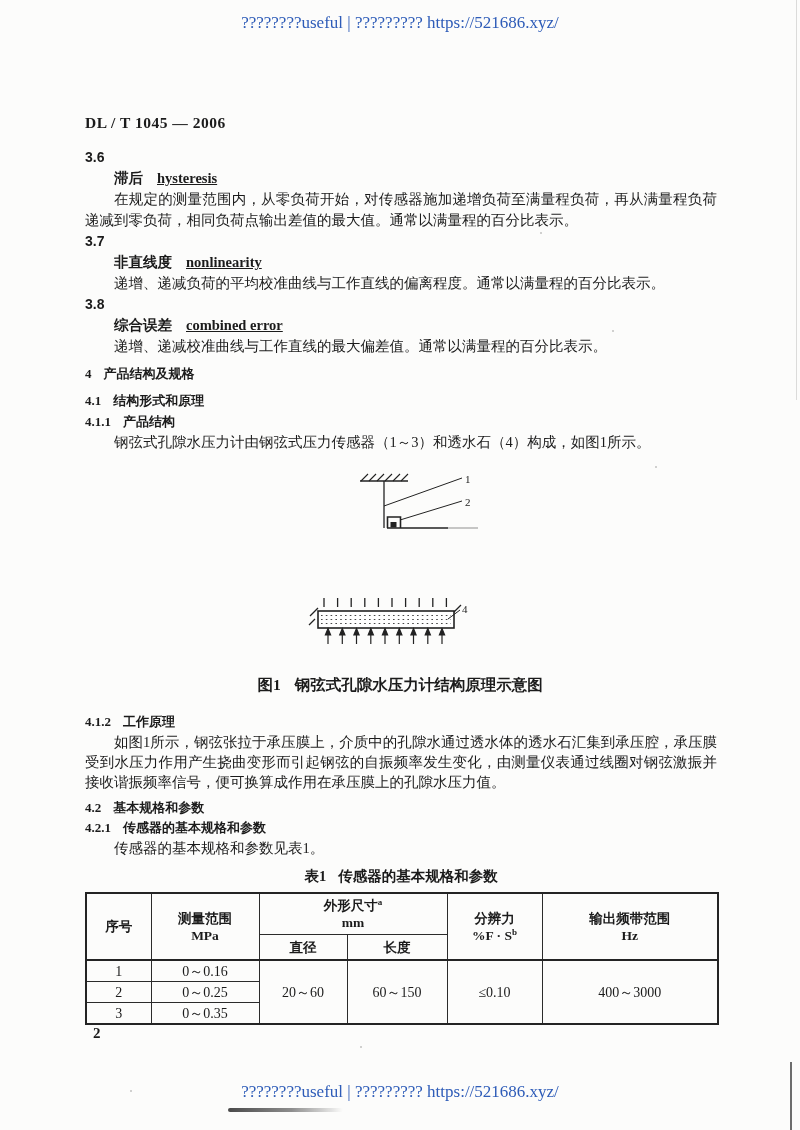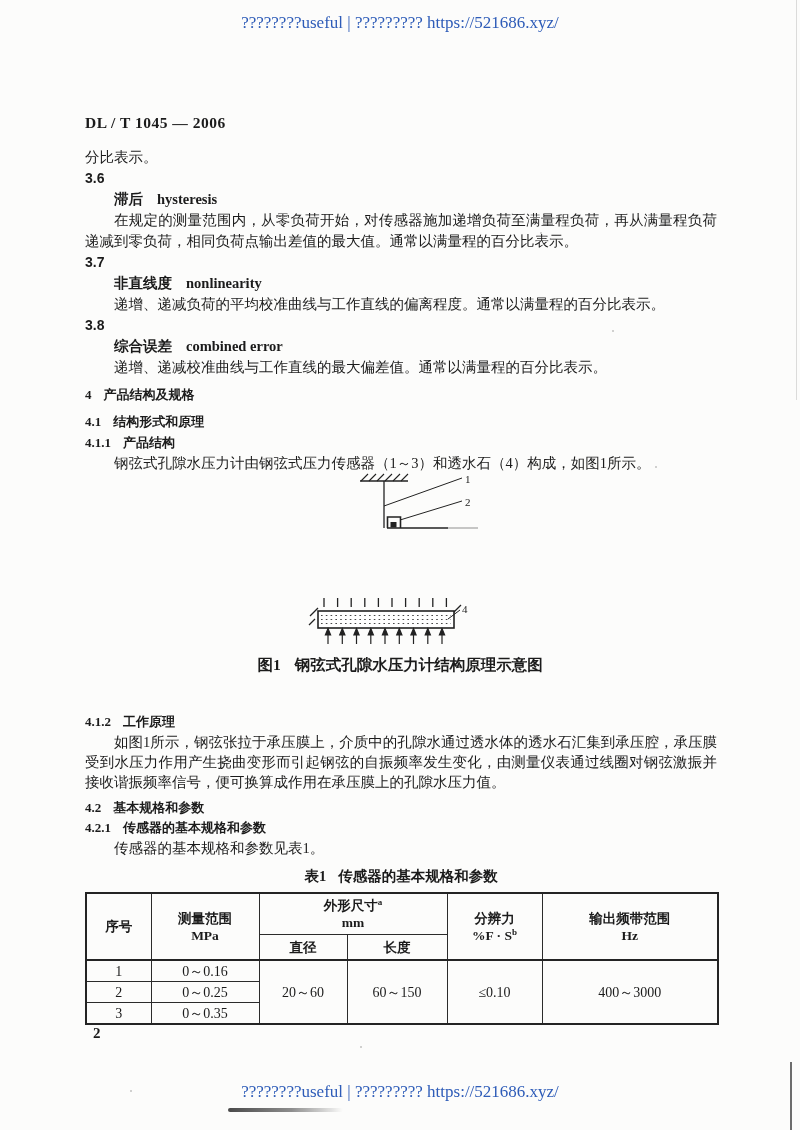--- a/index.html
+++ b/index.html
@@ -11,28 +11,28 @@
   .watermark{
     position:absolute;left:0;width:800px;text-align:center;
     font-size:17px;font-family:"Liberation Serif",serif;
   }
   .watermark.top{top:13px;}
   .watermark.bottom{top:1082px;}
   .text-top{position:absolute;left:85px;top:112px;width:632px;font-size:14.5px;line-height:21px;}
   .docnum{font-weight:bold;font-size:15.5px;margin-bottom:14px;letter-spacing:.5px;}
   .secnum{font-weight:bold;font-family:"Liberation Sans",sans-serif;font-size:14px;}
   .termline{font-weight:bold;text-indent:2em;}
-  .termline .en{margin-left:14px;}
+  .termline .en{margin-left:14px;text-decoration:underline;}
   .body-par{text-indent:2em;text-align:justify;margin:0;}
   .h-sec{font-weight:bold;font-size:13px;}
   .h-sec .gap{display:inline-block;width:12px;}
   .mt6{margin-top:6px;}
   .fig-svg{position:absolute;left:290px;top:472px;}
   .fig-legend{position:absolute;left:0;top:655px;width:800px;text-align:center;font-size:13.5px;}
-  .fig-caption{position:absolute;left:0;top:655px;width:800px;text-align:center;font-size:15.5px;font-weight:bold;}
+  .fig-caption{position:absolute;left:0;top:675px;width:800px;text-align:center;font-size:15.5px;font-weight:bold;}
   .fig-caption .gap{display:inline-block;width:14px;}
   .text-bottom{position:absolute;left:85px;top:712px;width:632px;font-size:14.5px;line-height:20px;}
   .tbl-title{text-align:center;font-weight:bold;font-size:14.5px;margin-top:8px;margin-bottom:6px;}
   .tbl-title .gap{display:inline-block;width:12px;}
   table.spec{border-collapse:collapse;table-layout:fixed;width:632px;margin-top:2px;
     border:2px solid #242424;}
   table.spec th,table.spec td{
     border:1px solid #2b2b2b;text-align:center;vertical-align:middle;padding:0;
     font-size:13.5px;line-height:17px;
   }
@@ -52,21 +52,20 @@
 </head>
 <body>
 
 <div class="page">
 
   <div class="watermark top" style="color:#2e5cb8">????????useful | ????????? https://521686.xyz/</div>
 
   <div class="text-top">
     <div class="docnum">DL / T 1045 — 2006</div>
 
-    <div>分比表示。</div>
 
     <div class="secnum">3.6</div>
     <div class="termline"><span>滞后</span><span class="en">hysteresis</span></div>
     <p class="body-par">在规定的测量范围内，从零负荷开始，对传感器施加递增负荷至满量程负荷，再从满量程负荷递减到零负荷，相同负荷点输出差值的最大值。通常以满量程的百分比表示。</p>
 
     <div class="secnum">3.7</div>
     <div class="termline"><span>非直线度</span><span class="en">nonlinearity</span></div>
     <p class="body-par">递增、递减负荷的平均校准曲线与工作直线的偏离程度。通常以满量程的百分比表示。</p>
 
     <div class="secnum">3.8</div>

